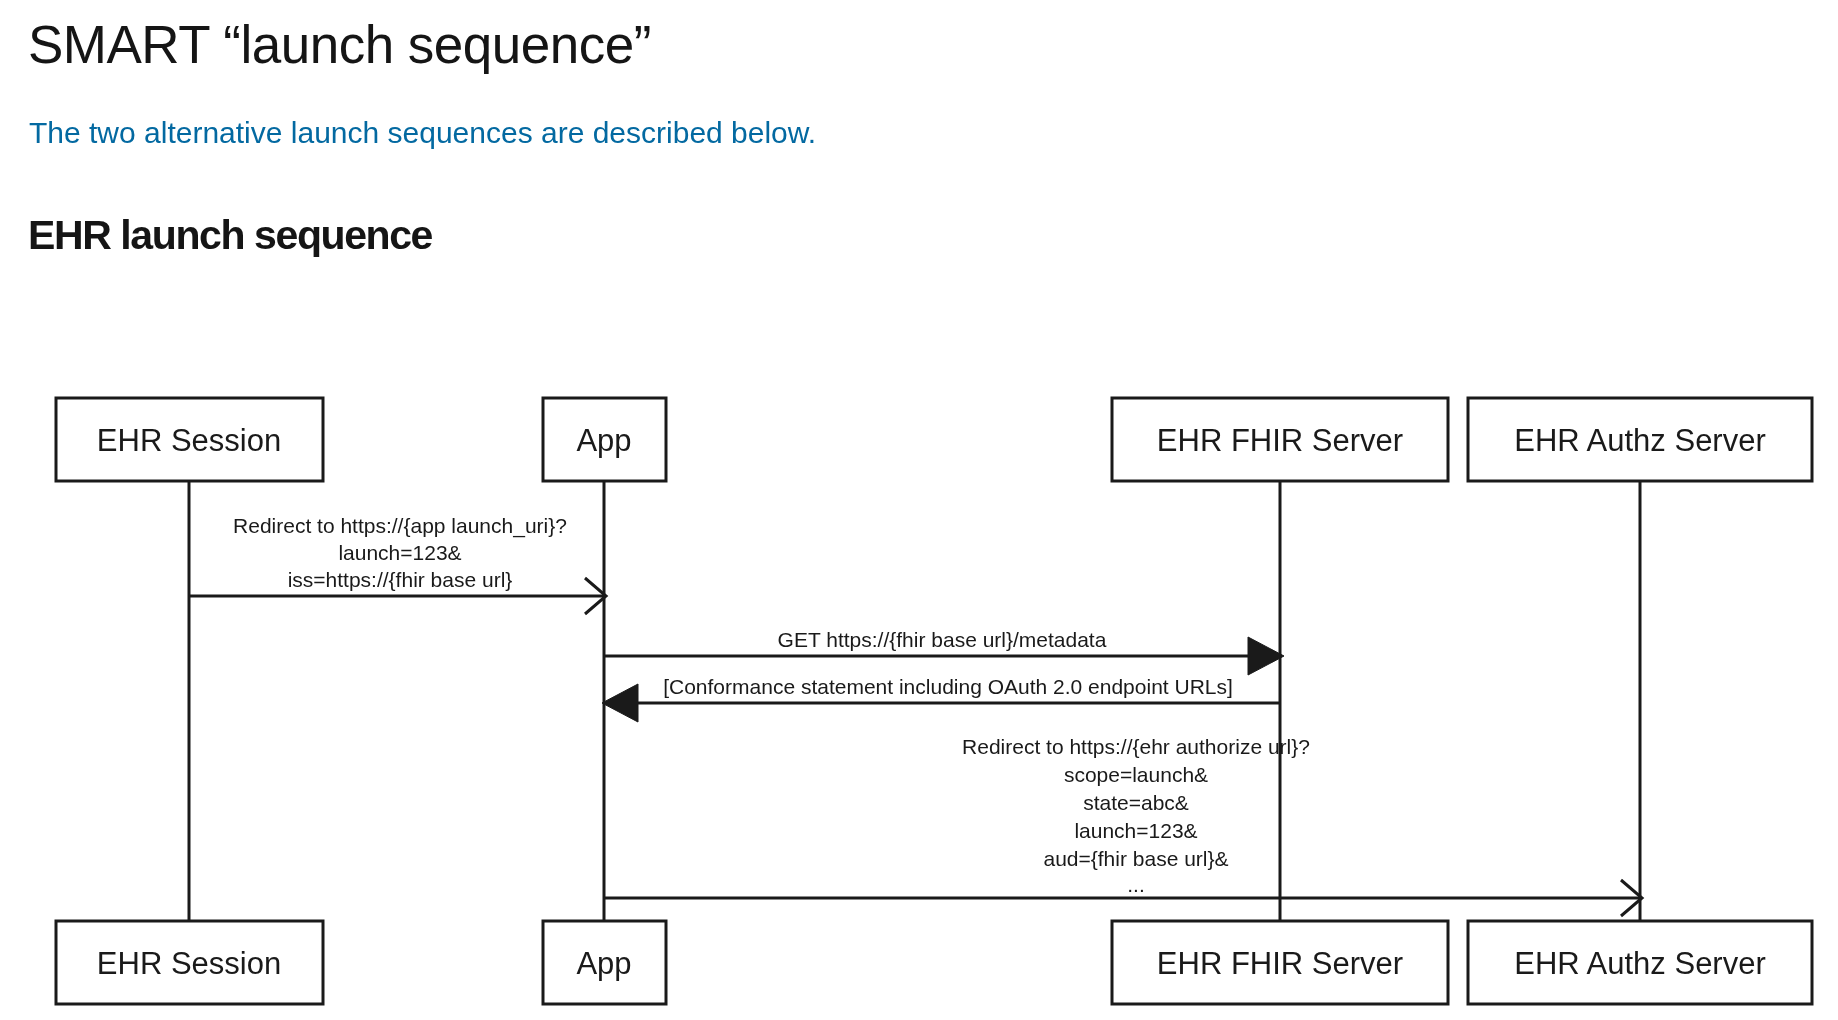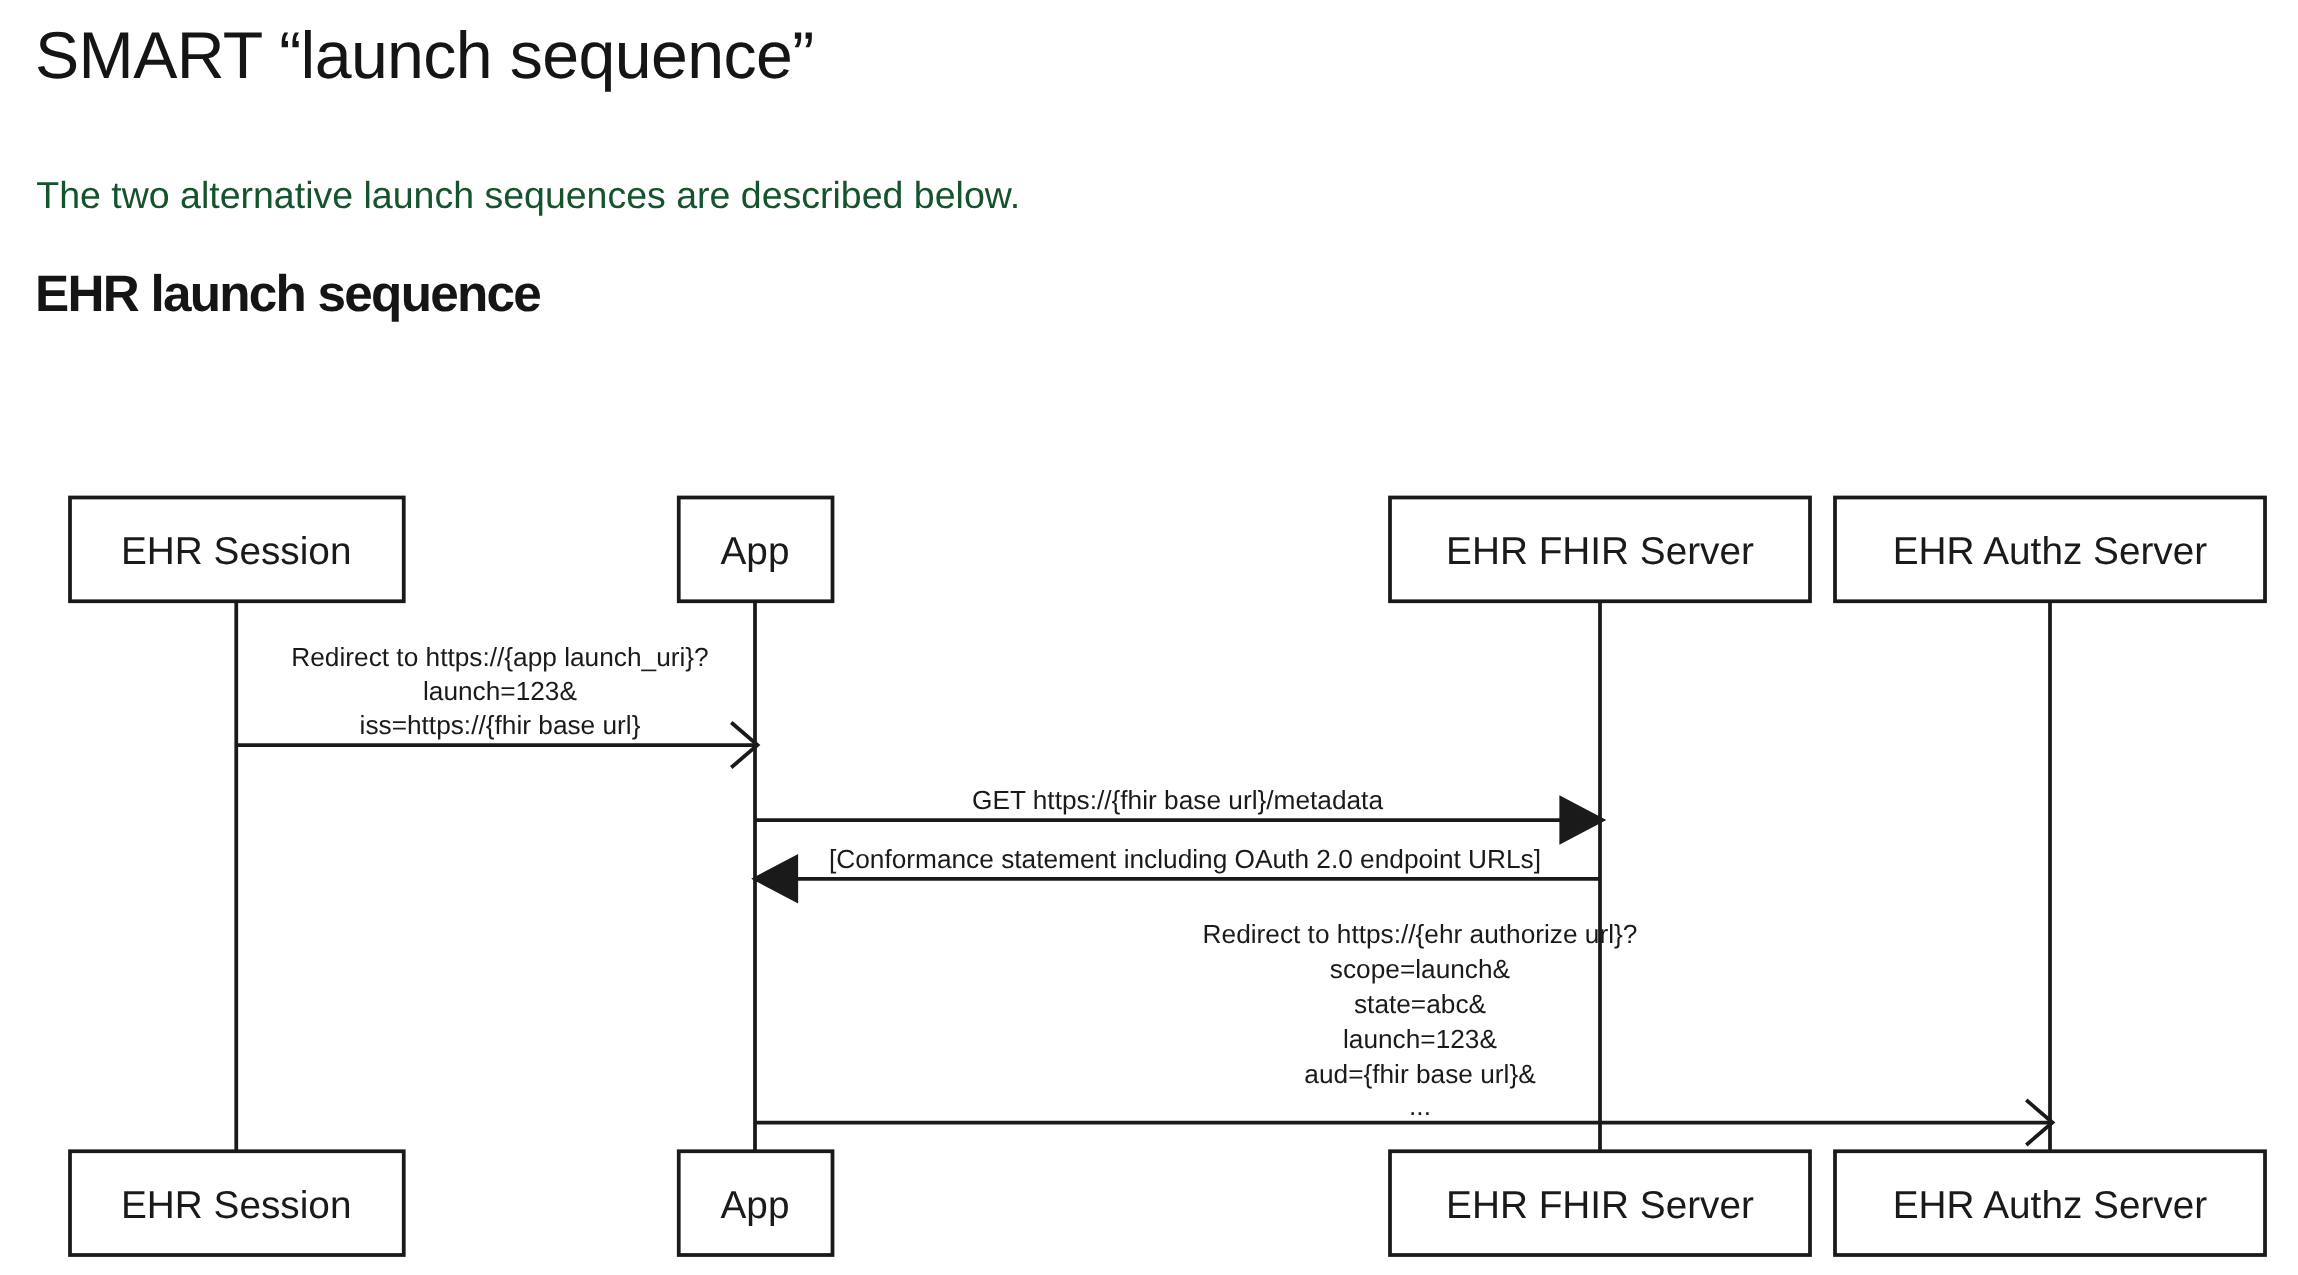--- a/index.html
+++ b/index.html
@@ -27,24 +27,24 @@
     top: 14px;
     font-size: 53px;
     font-weight: 400;
     letter-spacing: -0.5px;
     color: #151515;
     white-space: nowrap;
   }
   .doc-para {
     position: absolute;
     left: 29px;
-    top: 140px;
+    top: 116px;
     font-size: 30px;
     font-weight: 400;
-    color: #14532d;
+    color: #0369a1;
     white-space: nowrap;
   }
   .doc-subtitle {
     position: absolute;
     left: 28px;
     top: 212px;
     font-size: 41px;
     font-weight: 700;
     letter-spacing: -1.4px;
     color: #151515;

